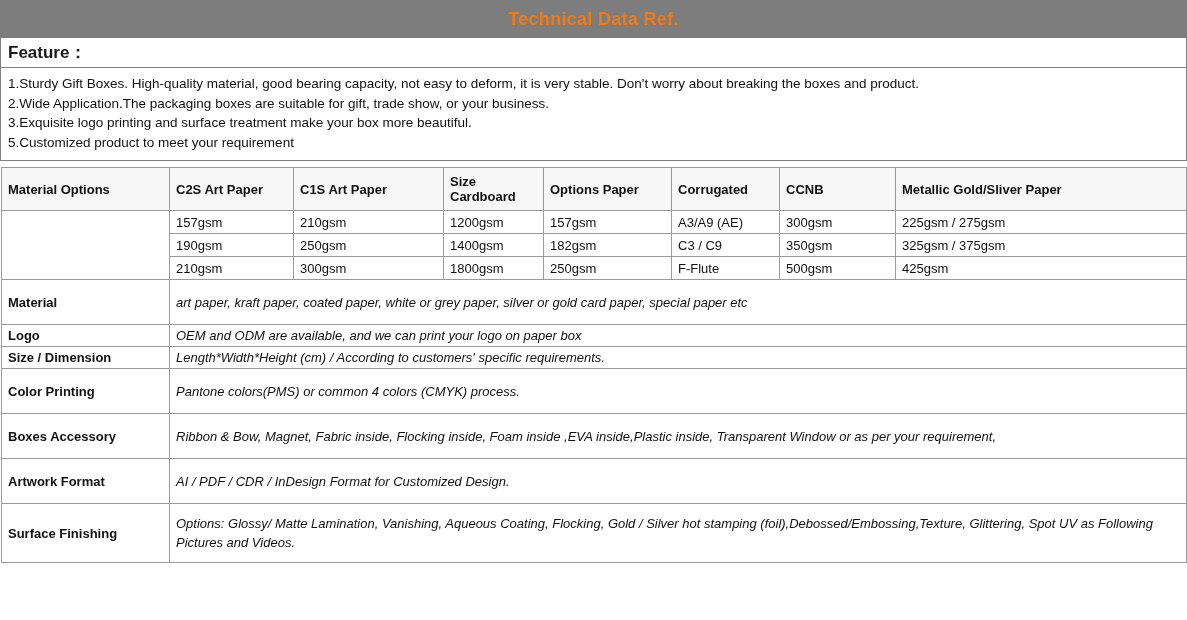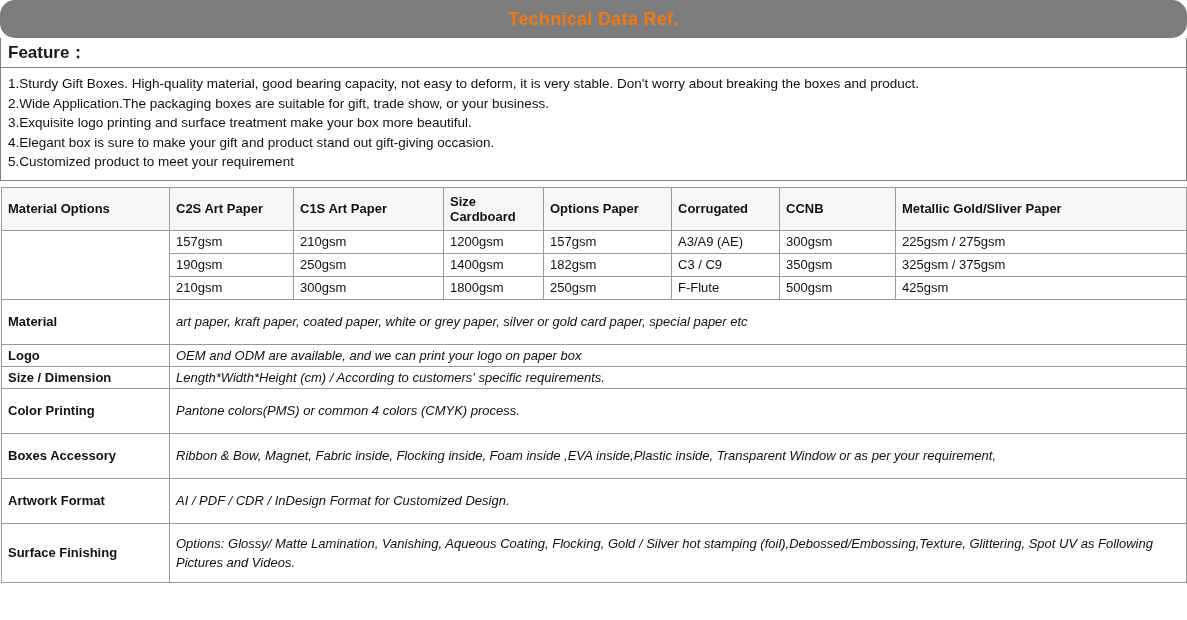--- a/index.html
+++ b/index.html
@@ -23,21 +23,20 @@
     flex-direction: column;
   }
   
   .header-bar {
     height: 38px;
     background: #7d7d7d;
     display: flex;
     align-items: center;
     justify-content: center;
     flex: none;
-    border-radius: 15px;
   }
   .header-title {
     color: #f07a14;
     font-size: 18px;
     font-weight: bold;
     letter-spacing: 0.3px;
   }
   
   .feature-wrap {
     border-left: 1px solid #808080;
@@ -129,21 +128,20 @@
   </div>
 
   <div class="feature-wrap">
     <div class="feature-head">
       <span class="feature-head-text">Feature：</span>
     </div>
     <div class="feature-list">
       <div class="feature-line">1.Sturdy Gift Boxes. High-quality material, good bearing capacity, not easy to deform, it is very stable. Don't worry about breaking the boxes and product.</div>
       <div class="feature-line">2.Wide Application.The packaging boxes are suitable for gift, trade show, or your business.</div>
       <div class="feature-line">3.Exquisite logo printing and surface treatment make your box more beautiful.</div>
-      <div class="feature-line">4.Elegant box is sure to make your gift and product stand out gift-giving occasion.</div>
       <div class="feature-line">5.Customized product to meet your requirement</div>
     </div>
   </div>
 
   <table class="spec">
     <colgroup>
       <col style="width:168px">
       <col style="width:124px">
       <col style="width:150px">
       <col style="width:100px">

